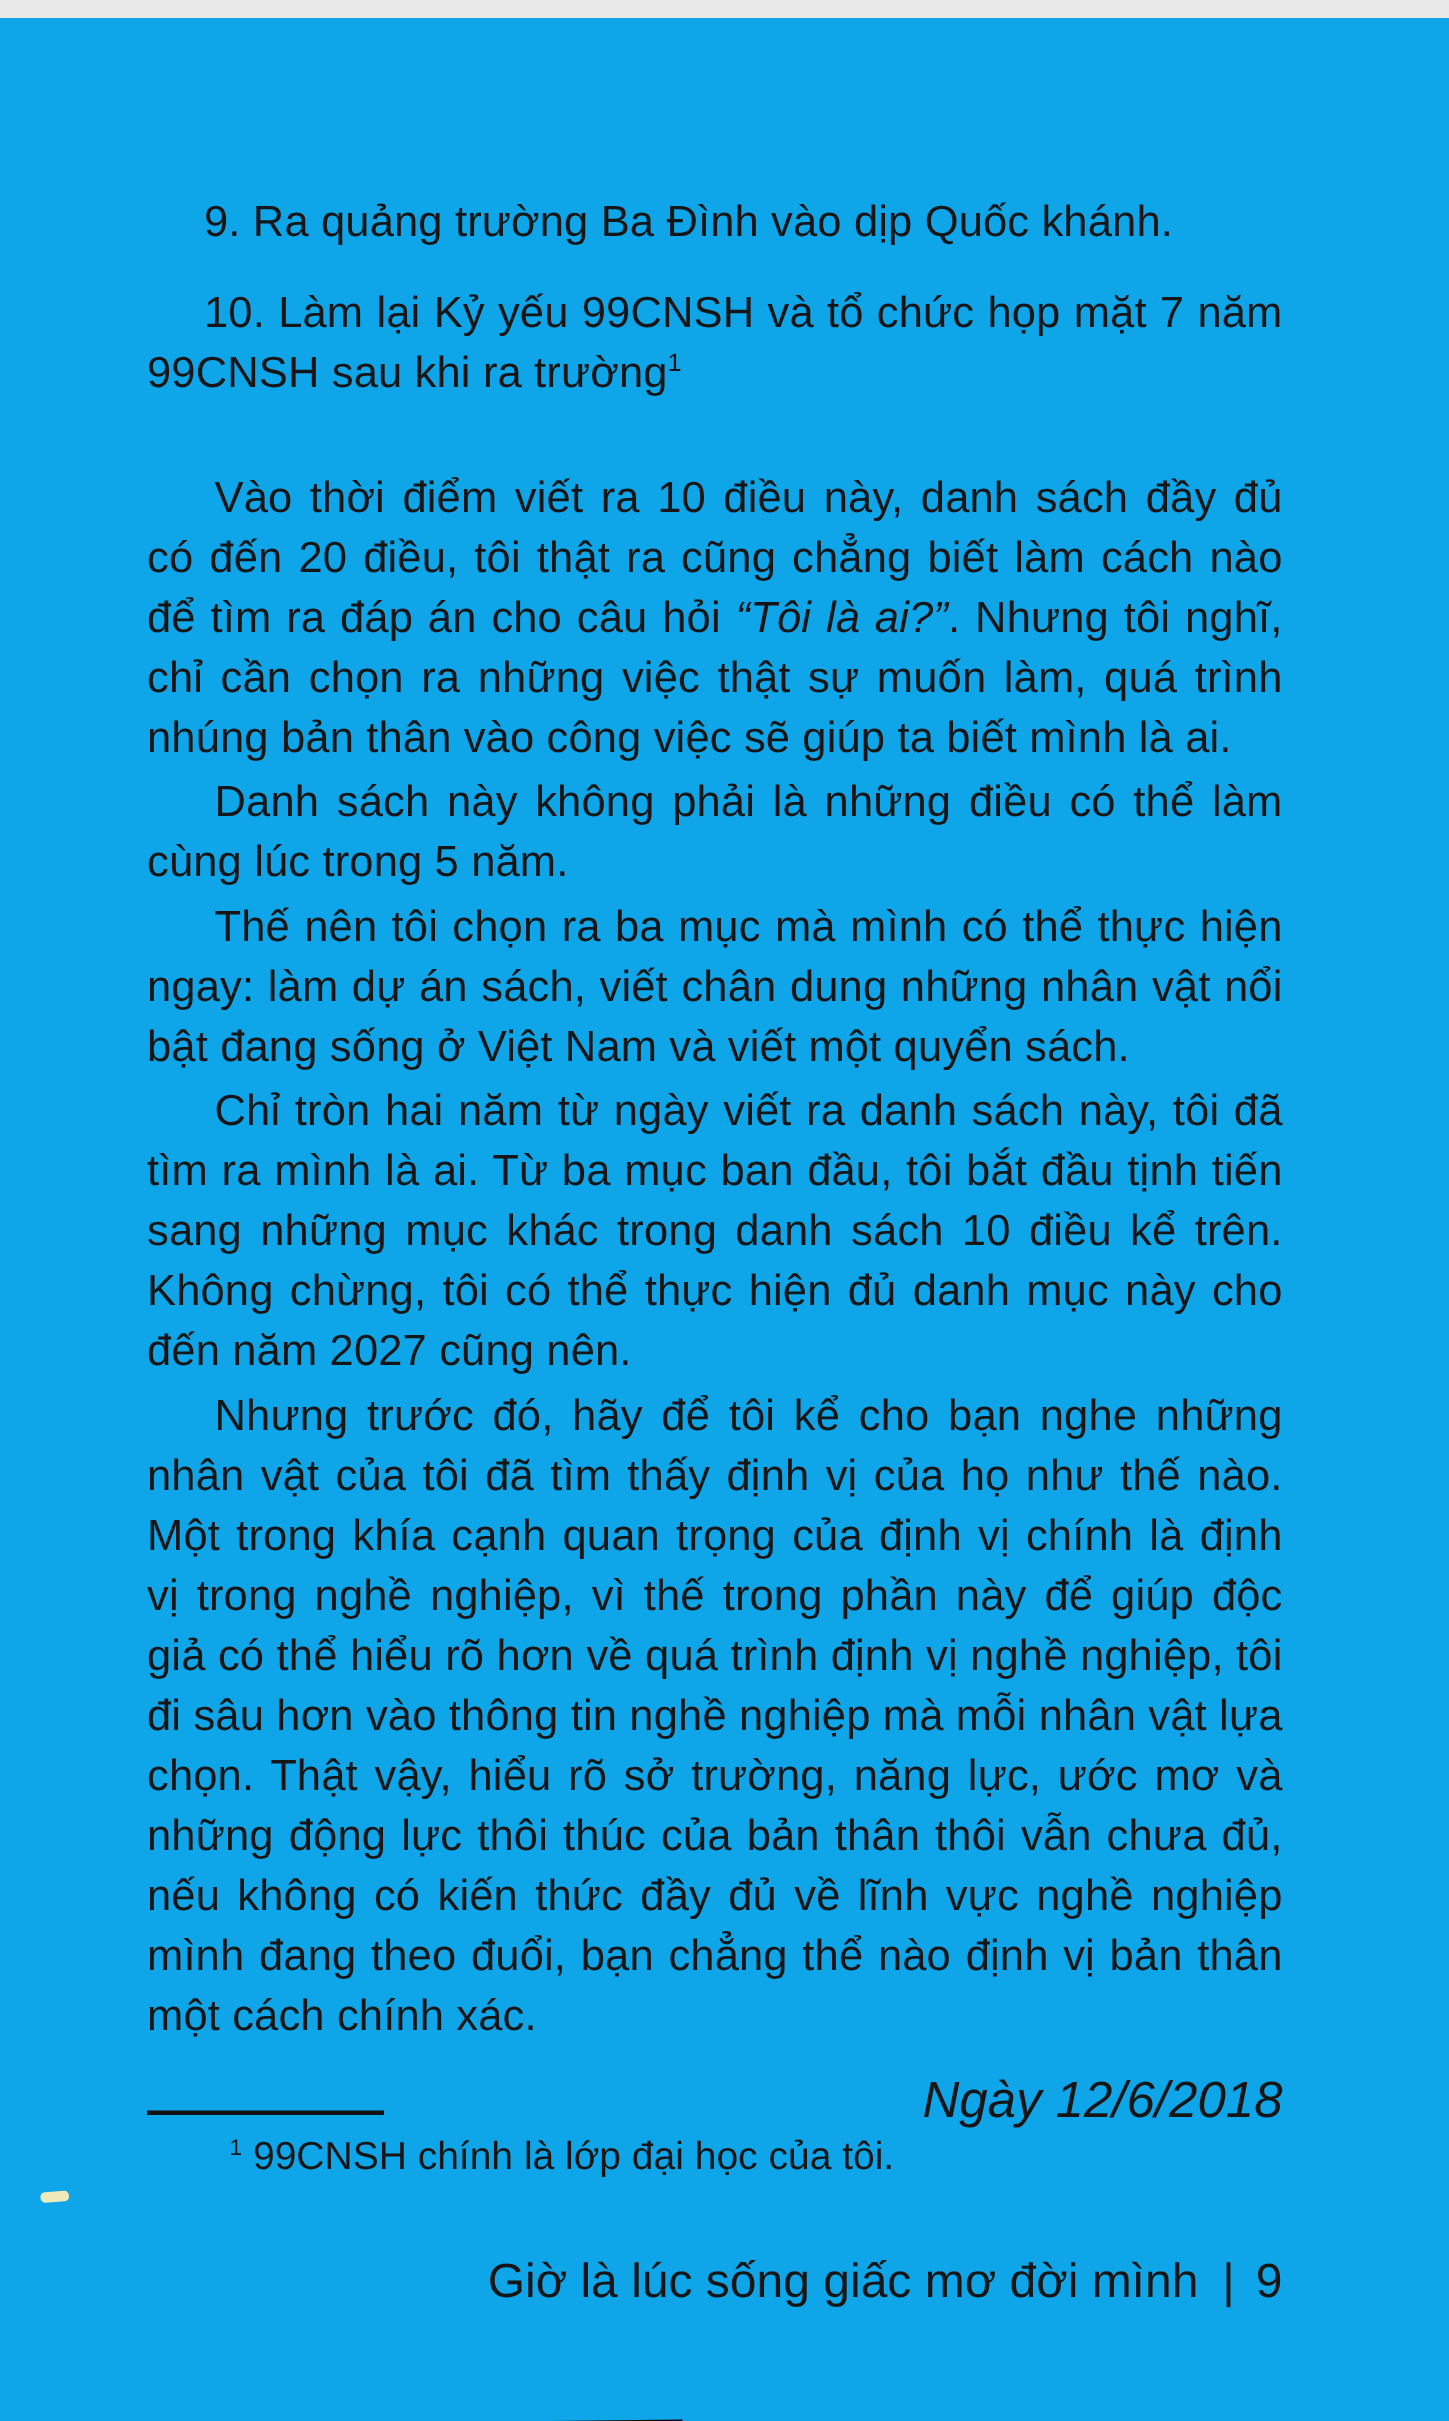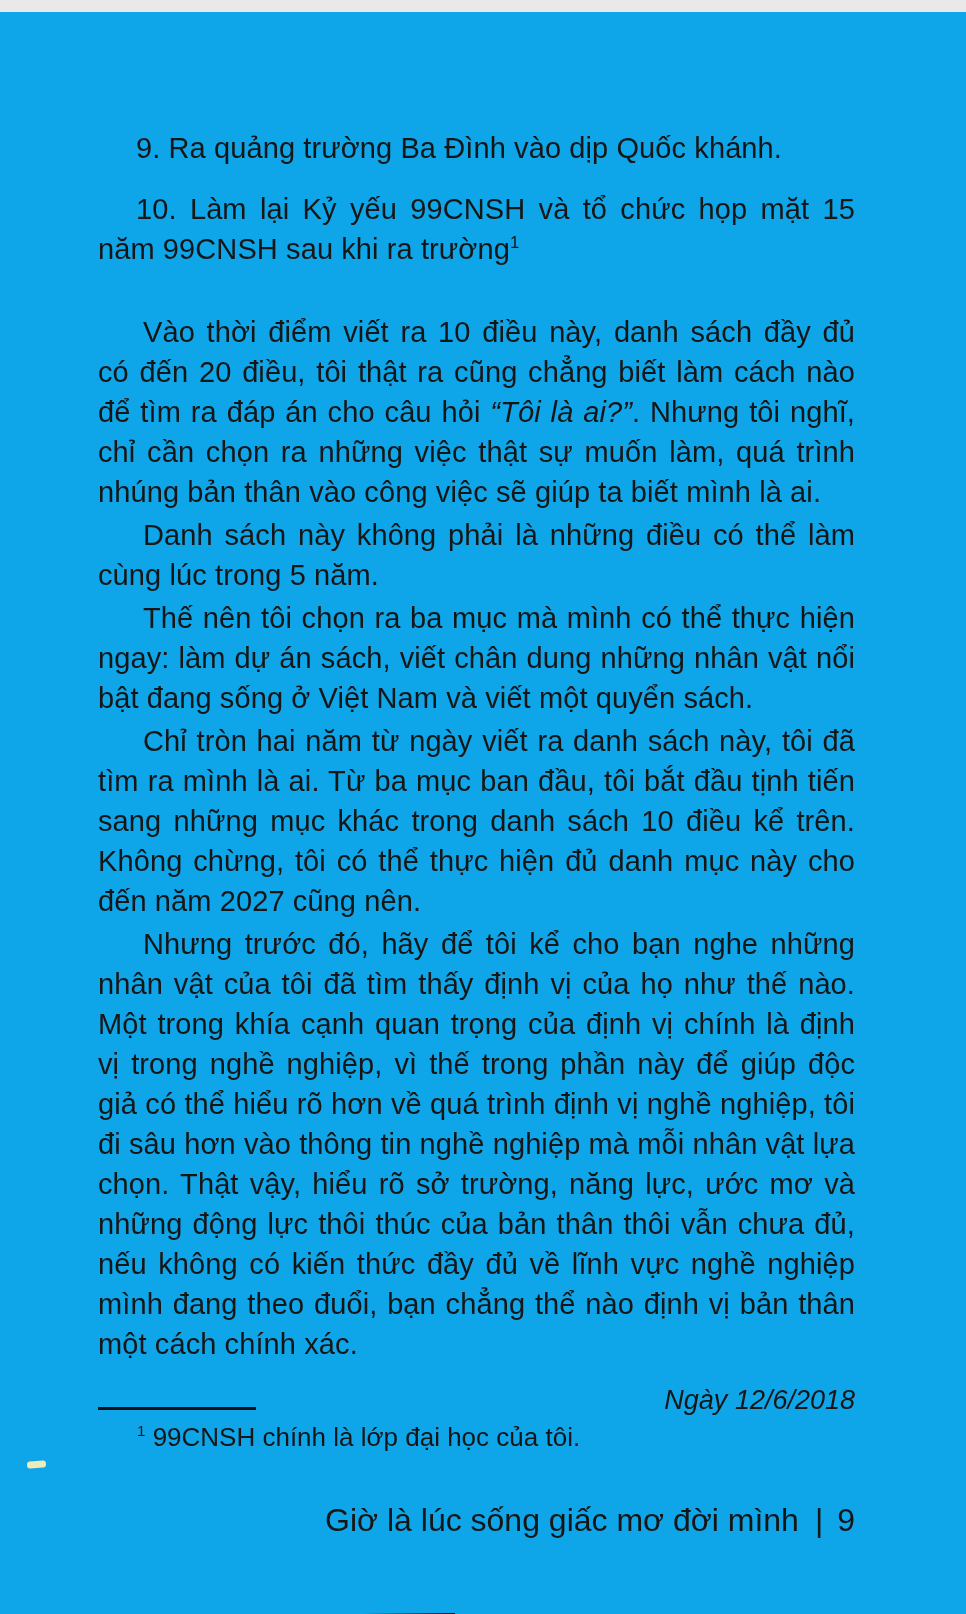--- a/index.html
+++ b/index.html
@@ -54,37 +54,37 @@
   .signature {
     margin-top: 16px;
     text-align: right;
   }
   .signature-name {
     font-size: 29px;
     line-height: 40px;
     letter-spacing: 0.5px;
   }
   .signature-date {
-    font-size: 27px;
+    font-size: 34px;
     line-height: 40px;
     font-style: italic;
     text-align: right;
   }
   .footnote-rule {
     position: absolute;
     top: 1395px;
     left: 98px;
     width: 158px;
     height: 3px;
     background: #111111;
   }
   .footnote {
     position: absolute;
     top: 1407px;
-    left: 90px;
+    left: 106px;
     width: 757px;
     margin: 0;
     font-size: 26px;
     line-height: 36px;
     text-indent: 47px;
   }
   .page-footer {
     position: absolute;
     top: 1490px;
     left: 98px;
@@ -121,21 +121,21 @@
 </style>
 </head>
 <body>
 
 <div class="page">
 
   <div class="content">
 
     <p class="line list-item-9"><span>9. Ra quảng trường Ba Đình vào dịp Quốc khánh.</span></p>
 
-    <p class="line list-item-10"><span>10. Làm lại Kỷ yếu 99CNSH và tổ chức họp mặt 15 năm 99CNSH sau khi ra trường</span><sup>1</sup></p>
+    <p class="line list-item-10"><span>10. Làm lại Kỷ yếu 99CNSH và tổ chức họp mặt 7 năm 99CNSH sau khi ra trường</span><sup>1</sup></p>
 
     <p class="line para para-first"><span>Vào thời điểm viết ra 10 điều này, danh sách đầy đủ có đến 20 điều, tôi thật ra cũng chẳng biết làm cách nào để tìm ra đáp án cho câu hỏi </span><span class="it">“Tôi là ai?”</span><span>. Nhưng tôi nghĩ, chỉ cần chọn ra những việc thật sự muốn làm, quá trình nhúng bản thân vào công việc sẽ giúp ta biết mình là ai.</span></p>
 
     <p class="line para"><span>Danh sách này không phải là những điều có thể làm cùng lúc trong 5 năm.</span></p>
 
     <p class="line para"><span>Thế nên tôi chọn ra ba mục mà mình có thể thực hiện ngay: làm dự án sách, viết chân dung những nhân vật nổi bật đang sống ở Việt Nam và viết một quyển sách.</span></p>
 
     <p class="line para"><span>Chỉ tròn hai năm từ ngày viết ra danh sách này, tôi đã tìm ra mình là ai. Từ ba mục ban đầu, tôi bắt đầu tịnh tiến sang những mục khác trong danh sách 10 điều kể trên. Không chừng, tôi có thể thực hiện đủ danh mục này cho đến năm 2027 cũng nên.</span></p>
 
     <p class="line para"><span>Nhưng trước đó, hãy để tôi kể cho bạn nghe những nhân vật của tôi đã tìm thấy định vị của họ như thế nào. Một trong khía cạnh quan trọng của định vị chính là định vị trong nghề nghiệp, vì thế trong phần này để giúp độc giả có thể hiểu rõ hơn về quá trình định vị nghề nghiệp, tôi đi sâu hơn vào thông tin nghề nghiệp mà mỗi nhân vật lựa chọn. Thật vậy, hiểu rõ sở trường, năng lực, ước mơ và những động lực thôi thúc của bản thân thôi vẫn chưa đủ, nếu không có kiến thức đầy đủ về lĩnh vực nghề nghiệp mình đang theo đuổi, bạn chẳng thể nào định vị bản thân một cách chính xác.</span></p>

